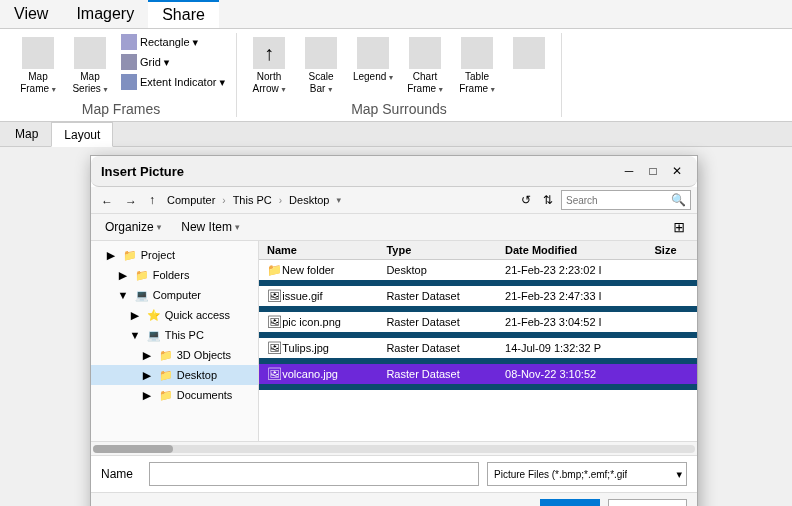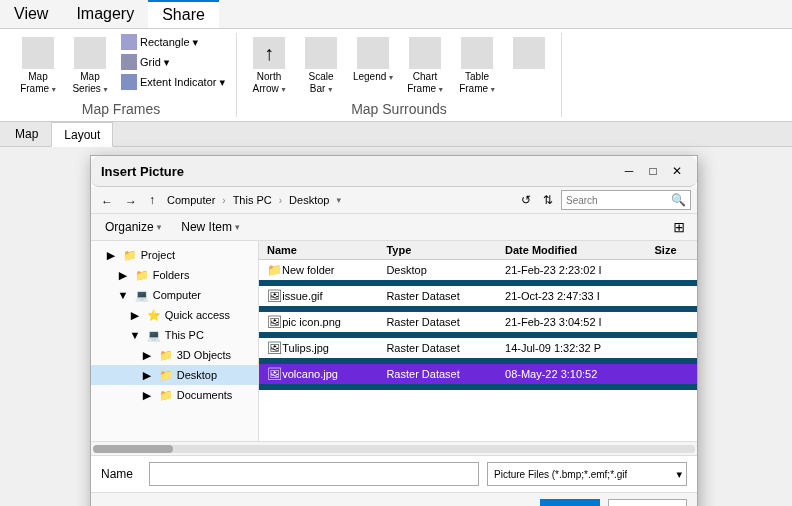--- a/index.html
+++ b/index.html
@@ -266,39 +266,39 @@
         <tbody id="file-tbody">
         <tr>
       <td><span style="font-size:12px;">📁</span>New folder</td>
       <td>Desktop</td>
       <td>21-Feb-23 2:23:02 I</td>
       <td></td>
     </tr>
             <tr>
       <td><span style="font-size:12px;">🖼</span>issue.gif</td>
       <td>Raster Dataset</td>
-      <td>21-Oct-23 2:47:33 I</td>
+      <td>21-Feb-23 2:47:33 I</td>
       <td></td>
     </tr>
             <tr>
       <td><span style="font-size:12px;">🖼</span>pic icon.png</td>
       <td>Raster Dataset</td>
       <td>21-Feb-23 3:04:52 I</td>
       <td></td>
     </tr>
             <tr>
       <td><span style="font-size:12px;">🖼</span>Tulips.jpg</td>
       <td>Raster Dataset</td>
       <td>14-Jul-09 1:32:32 P</td>
       <td></td>
     </tr>
             <tr class="selected">
       <td><span style="font-size:12px;">🖼</span>volcano.jpg</td>
       <td>Raster Dataset</td>
-      <td>08-May-22 3:10:52</td>
+      <td>08-Nov-22 3:10:52</td>
       <td></td>
     </tr>
           </tbody>
       </table>
     </div>
   </div>
 
   <div class="scrollbar-area">
     <div class="hscroll">
       <div class="hscroll-thumb"></div>

